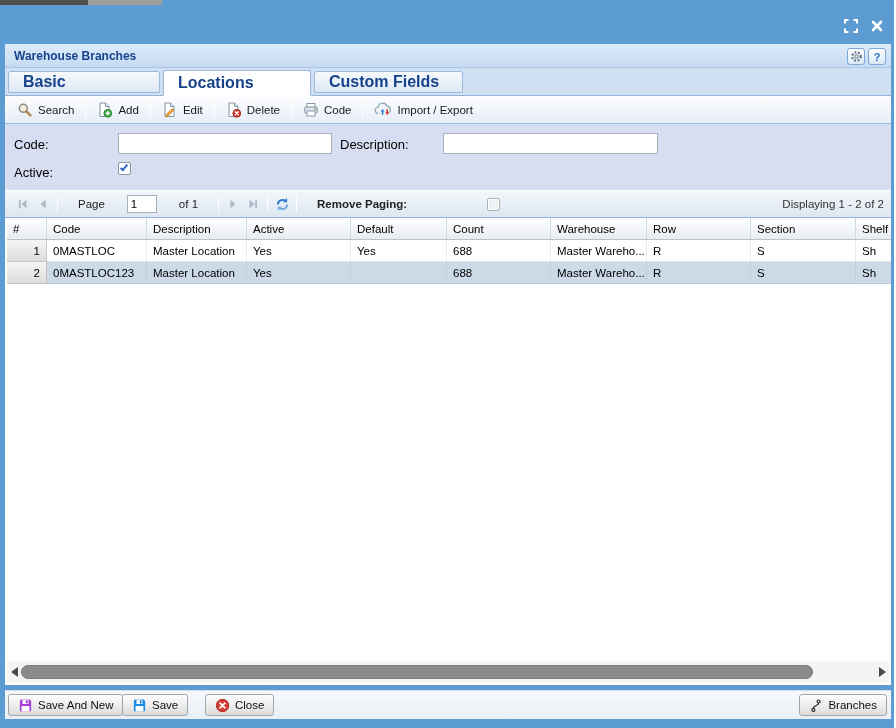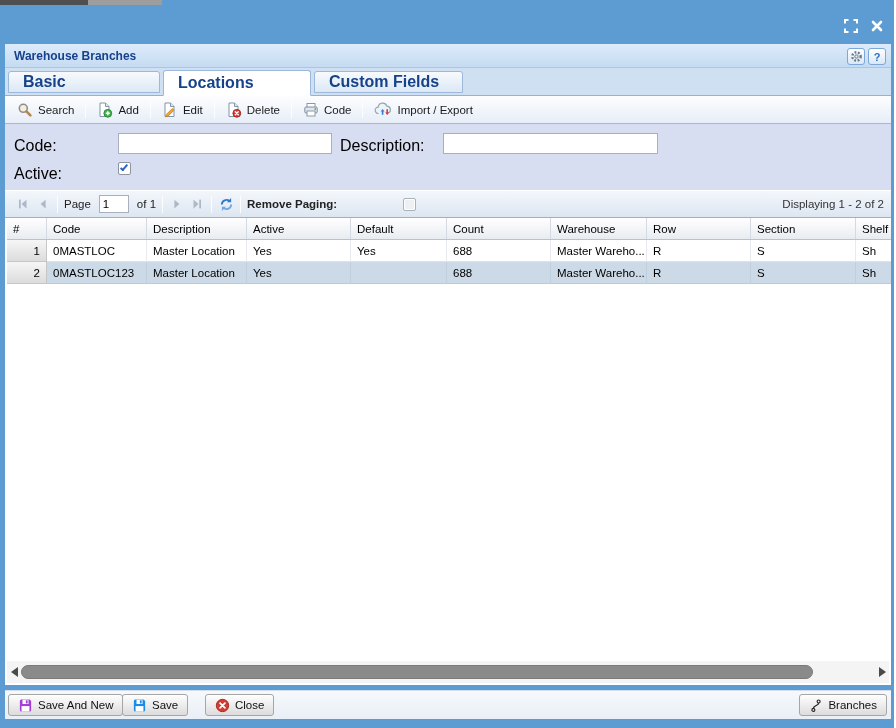--- a/index.html
+++ b/index.html
@@ -43,38 +43,38 @@
   
   .toolbar { position:absolute; left:0; top:52px; width:886px; height:28px;
     background:linear-gradient(#fdfdfe,#e7eef8); border-bottom:1px solid var(--toolbar-border,#99bbe8);
     display:flex; align-items:center; padding-left:5px; }
   .tbtn { display:flex; align-items:center; gap:5px; padding:3px 7px; border-radius:3px;
     font-size:11.5px; color:#1a1a1a; cursor:pointer; }
   .tsep { width:1px; height:17px; background:#c3d1e1; border-right:1px solid #fbfdfe; margin:0 4px; }
 
   
   .formarea { position:absolute; left:0; top:80px; width:886px; height:66px; background:var(--form-bg,#d8def1); }
-  .flabel { position:absolute; font-size:16px; color:#000; }
+  .flabel { position:absolute; font-size:13px; color:#000; }
   .finput { position:absolute; height:21px; border:1px solid #a9b0bb; background:#fff; font-size:11.5px;
     font-family:"Liberation Sans",sans-serif; padding:0 4px; }
 
   
   .cb { width:13px; height:13px; border:1px solid #8e959c; background:#fff; border-radius:2px; position:relative; cursor:pointer; }
   .cb.unchecked { background:#eef1f4; border-color:#a8b2ba; box-shadow:inset 0 0 0 1px #fff; }
   .cb .check-mark { position:absolute; left:3px; top:0px; width:4px; height:8px;
     border-right:2px solid #3264c8; border-bottom:2px solid #3264c8; transform:rotate(40deg); }
 
   
   .paging { position:absolute; left:0; top:146px; width:886px; height:28px;
     background:linear-gradient(#f3f7fb,#dde6f1); border-top:1px solid #fff; border-bottom:1px solid #8fb3dc;
     display:flex; align-items:center; padding-left:8px; font-size:11.5px; color:#222; }
   .pg-btn { display:flex; align-items:center; justify-content:center; width:20px; height:20px; cursor:pointer; }
   .pg-input { width:30px; height:18px; border:1px solid #a9b0bb; font-size:11.5px; padding:0 3px;
     font-family:"Liberation Sans",sans-serif; margin:0 6px; }
-  .pg-label { margin:0 2px; }
+  .pg-label { margin:0 16px; }
   .displaying { position:absolute; right:7px; font-size:11.5px; color:#333; }
 
   
   .grid-header { position:absolute; left:2px; top:174px; width:884px; height:22px; display:flex;
     background:linear-gradient(#ffffff,#e8ecf1); border-bottom:1px solid #b9c3cd; }
   .gh { border-right:1px solid #d3dae1; display:flex; align-items:center; padding-left:6px;
     font-size:11.5px; color:#000; overflow:hidden; white-space:nowrap; cursor:pointer; }
   .grid-row { position:absolute; left:2px; width:884px; height:22px; display:flex; cursor:pointer; }
   .row1 { top:196px; background:#ffffff; }
   .row2 { top:218px; background:var(--selected-row-bg,#ccd9e6); }

